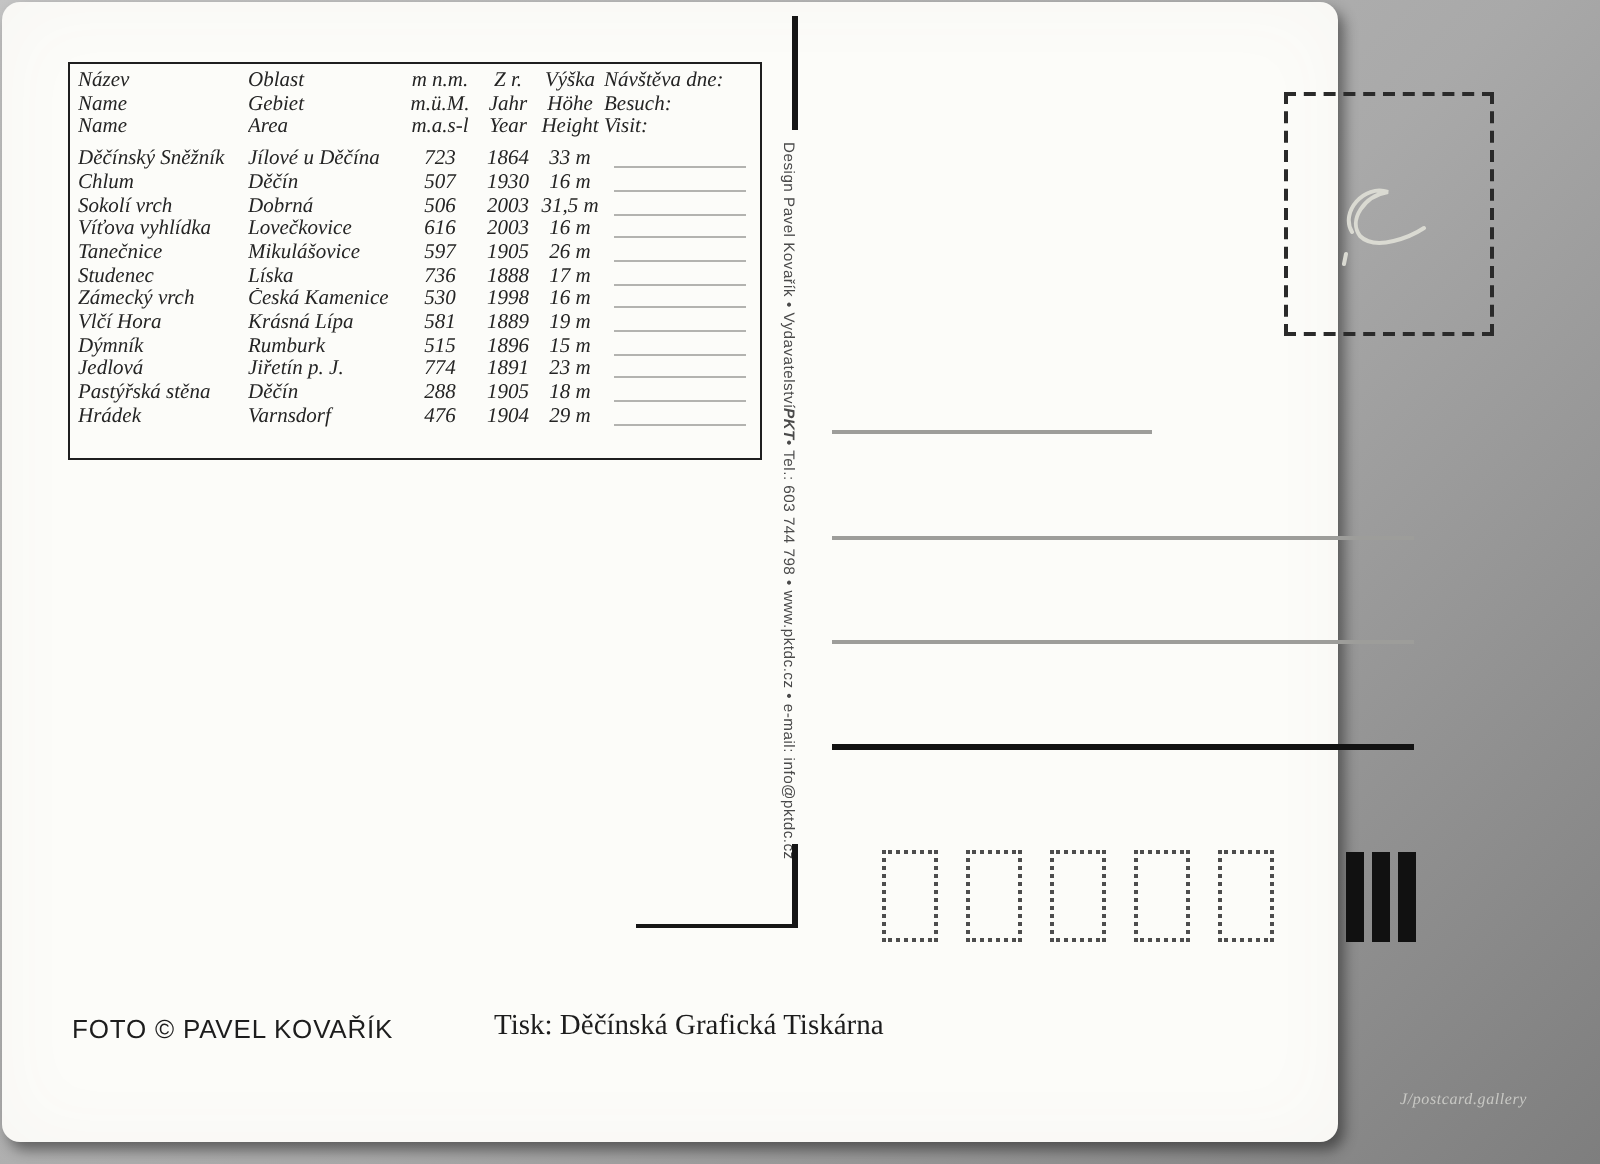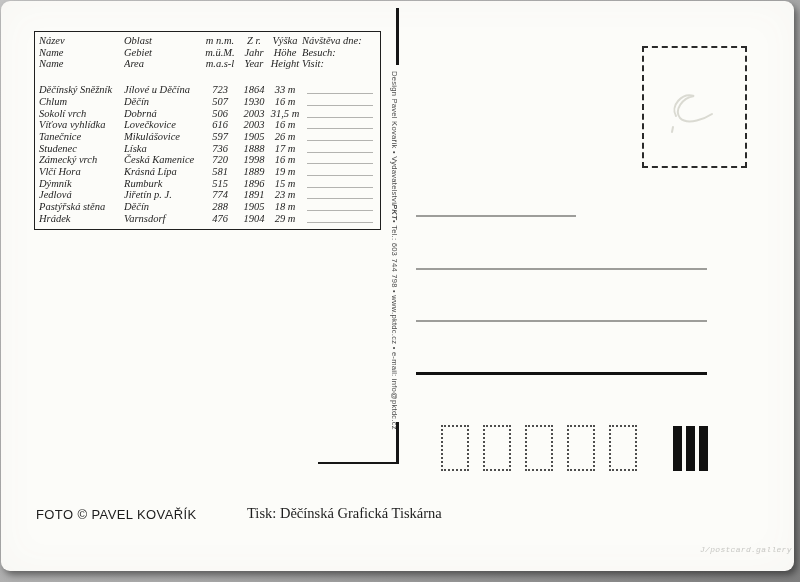--- a/index.html
+++ b/index.html
@@ -1,32 +1,32 @@
 <!DOCTYPE html>
 <html><head>
 <meta charset="utf-8">
 <style>
   html,body{margin:0;padding:0;}
   #stage{position:relative;width:800px;height:582px;overflow:hidden;
          background:linear-gradient(135deg,#c4c4c4 0%,#a9a9a9 55%,#7e7e7e 100%);
          font-family:"Liberation Serif","DejaVu Serif",serif;}
-  #card{position:absolute;left:1px;top:1px;width:793px;height:570px;
+  #card{position:absolute;left:1px;top:1px;width:668px;height:570px;
         background:#fcfcf9;border-radius:9px;
         box-shadow:3px 4px 7px rgba(0,0,0,.45), inset 0 0 40px rgba(120,110,90,.04);}
 
   
   #tower-table{position:absolute;left:33px;top:30px;width:347px;height:199px;
                border:1.5px solid #1f1f1f;box-sizing:border-box;
                padding:3px 4px 2px 4px;font-style:italic;color:#242424;}
   .trow{display:grid;grid-template-columns:85px 76px 40px 28px 34px 1fr;
         line-height:11.7px;font-size:10.5px;}
   .trow .c{white-space:nowrap;overflow:hidden;}
   .trow .num{text-align:center;}
   .trow .visit{text-align:left;}
-  .trow.gap-top{margin-top:14px;}
+  .trow.gap-top{margin-top:4px;}
   .uline{display:block;height:9px;margin:0 3px 1px 5px;
          border-bottom:1.2px solid #b3b3b0;}
 
   
   .vseg{position:absolute;left:395px;width:2.5px;background:#161616;}
   #divider-top-segment{top:7px;height:57px;}
   #divider-bottom-segment{top:421px;height:42px;}
   #divider-foot-segment{position:absolute;left:317px;top:460.5px;width:80px;height:2.5px;background:#161616;}
   #publisher-strip{position:absolute;left:386.5px;top:70px;height:350px;width:14px;
                    writing-mode:vertical-rl;text-orientation:mixed;
@@ -53,21 +53,21 @@
   #barcode-block{position:absolute;left:672px;top:425px;height:45px;display:flex;gap:4px;}
   #barcode-block .bar{width:9px;height:100%;background:#111;}
 
   
   #photo-credit{position:absolute;left:35px;top:506px;
                 font-family:"Liberation Sans","DejaVu Sans",sans-serif;
                 font-size:13px;letter-spacing:.4px;color:#1d1d1d;}
   #print-credit{position:absolute;left:246px;top:504px;
                 font-size:14.5px;color:#1d1d1d;}
   #gallery-watermark{position:absolute;left:699px;top:544px;
-                font-family:Liberation Mono, monospace;
+                font-family:Liberation Serif, serif;
                 font-style:italic;font-size:8px;letter-spacing:.3px;color:#c8c8c4;}
 </style>
 </head>
 <body>
 
 <div id="stage">
   <div id="card">
 
     <div id="tower-table">
         <div class="trow">
@@ -150,21 +150,21 @@
     <div class="c num">736</div>
     <div class="c num">1888</div>
     <div class="c num">17 m</div>
     <div class="c visit">
             <span class="uline"></span>
           </div>
   </div>
         <div class="trow">
     <div class="c name">Zámecký vrch</div>
     <div class="c area">Česká Kamenice</div>
-    <div class="c num">720</div>
+    <div class="c num">530</div>
     <div class="c num">1998</div>
     <div class="c num">16 m</div>
     <div class="c visit">
             <span class="uline"></span>
           </div>
   </div>
         <div class="trow">
     <div class="c name">Vlčí Hora</div>
     <div class="c area">Krásná Lípa</div>
     <div class="c num">581</div>

